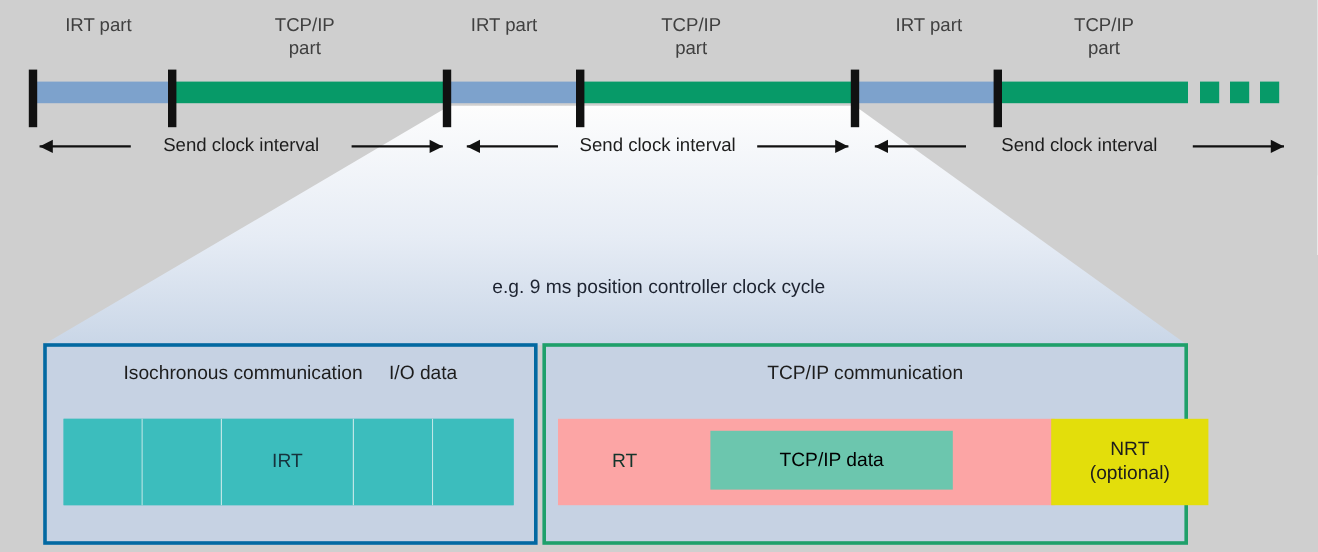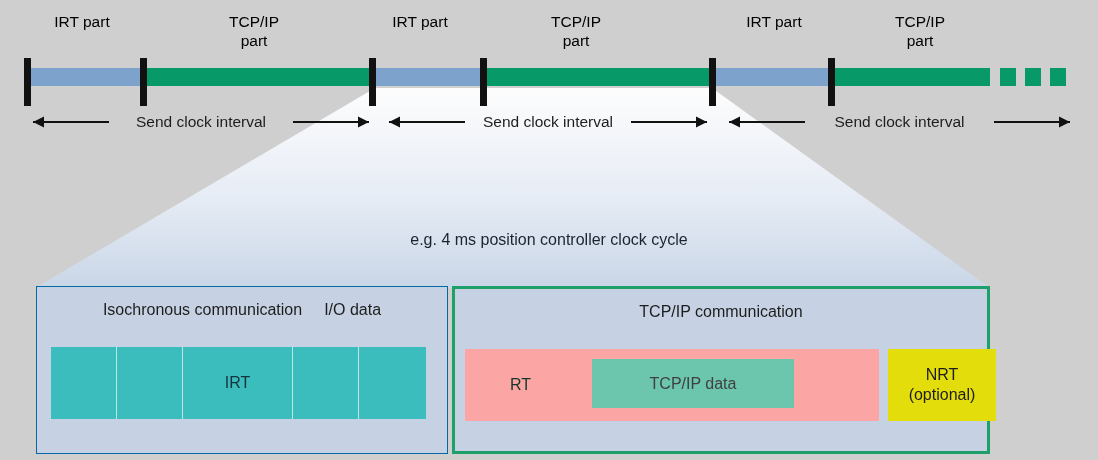--- a/index.html
+++ b/index.html
@@ -32,21 +32,21 @@
     left: 0; top: 88px;
     width: 1098px; height: 200px;
   }
   .funnel svg { display: block; }
 
   
   .part-label {
     position: absolute;
     text-align: center;
     font-size: 15.5px;
-    color: #000000;
+    color: #404040;
     line-height: 19px;
     white-space: pre-line;
   }
 
   
   .bar-wrap {
     position: absolute;
     left: 0; top: 68px;
     width: 1098px; height: 18px;
   }
@@ -96,21 +96,21 @@
     display: block;
   }
 
   
   .detail-box {
     position: absolute;
     box-sizing: border-box;
     background: #c6d2e3;
   }
   .box-left {
-    border: 1px solid #0369a1;
+    border: 3px solid #0369a1;
   }
   .box-right {
     border: 3px solid #1fa06a;
     padding-left: 34px;
   }
   .box-title {
     position: absolute;
     left: 0;
     top: 14px;
     width: 100%;
@@ -163,21 +163,21 @@
     position: absolute;
     background: #6cc6ae;
   }
   .tcp-data .td-text {
     position: absolute;
     left: 0; right: 0;
     top: 50%;
     transform: translateY(-50%);
     text-align: center;
     font-size: 16px;
-    color: #404040;
+    color: #000000;
   }
   .nrt-bar {
     position: absolute;
     background: #e3de0b;
   }
   .nrt-bar .nrt-text {
     position: absolute;
     left: 0; right: 0;
     top: 50%;
     transform: translateY(-50%);
@@ -296,21 +296,21 @@
         <svg width="345" height="24" viewBox="0 0 345 24">
           <line x1="2" y1="12" x2="78" y2="12" stroke="#111" stroke-width="1.8"></line>
           <polygon points="2,12 13,6.5 13,17.5" fill="#111"></polygon>
           <line x1="267" y1="12" x2="343" y2="12" stroke="#111" stroke-width="1.8"></line>
           <polygon points="343,12 332,6.5 332,17.5" fill="#111"></polygon>
         </svg>
         <div class="sci-label">Send clock interval</div>
       </div>
     </div>
 
-  <div class="caption">e.g. 4 ms position controller clock cycle</div>
+  <div class="caption">e.g. 9 ms position controller clock cycle</div>
 
   <div class="detail-box box-left" style="left:36px; top:286px; width:412px; height:168px;">
     <div class="box-title">
       <span>Isochronous communication</span><span class="sub">I/O data</span>
     </div>
     <div class="irt-bar" id="irt-bar" style="left:14px; top:60px; width:375px; height:72px;text-decoration:underline;">
         <div class="irt-cell" style="width: 66px;"></div>
         <div class="irt-cell" style="width: 66px;"></div>
         <div class="irt-cell" style="width: 110px;">
           <div class="cell-text">IRT</div>
@@ -324,20 +324,20 @@
     <div class="box-title">TCP/IP communication</div>
 
     <div class="rt-bar" style="left:10px; top:60px; width:414px; height:72px;">
       <div class="rt-text" style="left:45px;">RT</div>
     </div>
 
     <div class="tcp-data" style="left:137px; top:70px; width:202px; height:49px;">
       <div class="td-text">TCP/IP data</div>
     </div>
 
-    <div class="nrt-bar" style="left:433px; top:60px; width:108px; height:72px;">
+    <div class="nrt-bar" style="left:421px; top:60px; width:131px; height:72px;">
       <div class="nrt-text">NRT
 (optional)</div>
     </div>
   </div>
 
 
 </div>
 
 </body></html>

